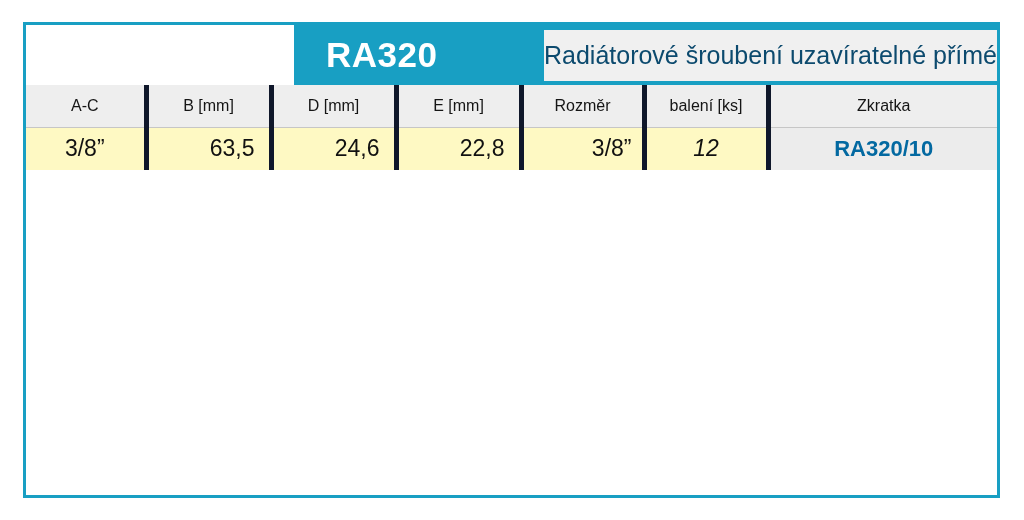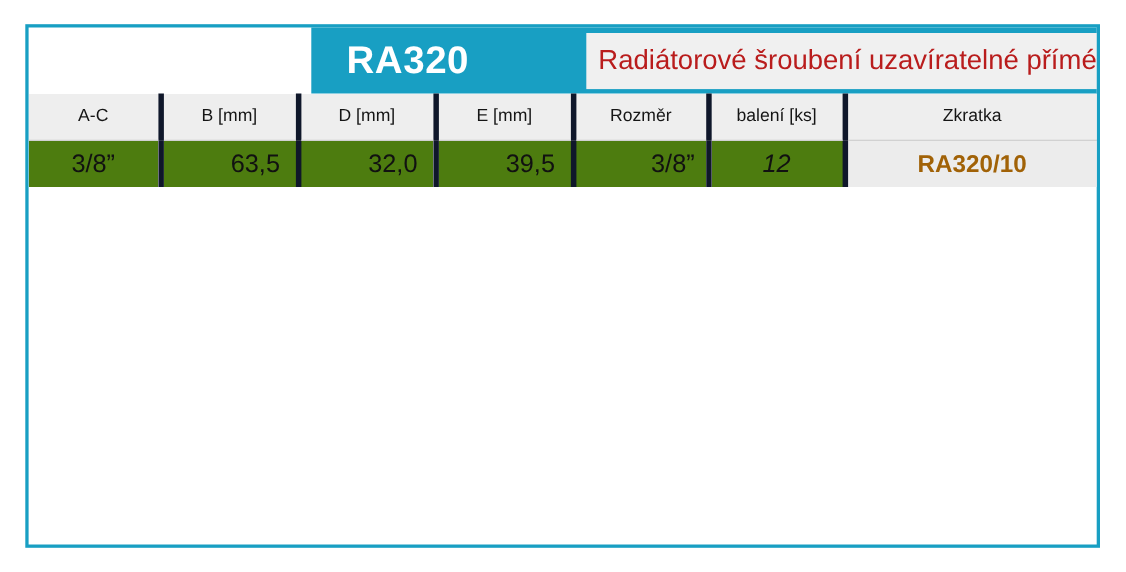--- a/index.html
+++ b/index.html
@@ -24,40 +24,40 @@
   .code-box {
     width:250px; flex:0 0 250px;
     display:flex; align-items:center;
     padding-left:32px;
     color:#ffffff; font-size:35px; font-weight:bold; letter-spacing:0.5px;
   }
   .title-bar {
     flex:1; margin:5px 0 4px 0;
     background:#f0f0f0;
     display:flex; align-items:center;
-    padding-left:11px;
-    font-size:25px; color:#b91c1c;
+    padding-left:0;
+    font-size:25px; color:#0c4a6e;
   }
   
   table { width:100%; border-collapse:collapse; table-layout:fixed;border-radius:20px; }
   th, td { padding:0; overflow:hidden; white-space:nowrap; }
   th {
     height:42px; background:#eeeeee;
     font-weight:normal; font-size:16px; text-align:center; color:#151515;
   }
-  td { height:43px; font-size:23px; background:#4d7c0f; }
+  td { height:43px; font-size:23px; background:#fef9c3; }
   th + th, td + td { border-left:5px solid #0f172a; }
   tbody td { border-top:1px solid #c6c6c6; }
   .c-ac  { text-align:center; }
   .c-num { text-align:right; padding-right:14px;margin-left:18px; }
   .c-roz { text-align:right; padding-right:10px; }
   .c-bal { text-align:center;font-style:italic; }
   td.c-zk {
     text-align:center; background:#ececec;
-    color:#a16207; font-weight:bold; font-size:22px;
+    color:#0369a1; font-weight:bold; font-size:22px;
   }
   .divider { flex:0 0 3px; background:#189fc3; }
   
   .content { flex:1; position:relative; background:#fff; }
   .tech-drawing { position:absolute; left:68px; top:6px; width:430px; height:272px; }
   .photo-panel {
     position:absolute; left:560px; top:34px;
     width:302px; height:212px; background:#f6f6f6;
   }
   .photo-panel svg { width:100%; height:100%; display:block; }
@@ -98,22 +98,22 @@
         <th>E [mm]</th>
         <th>Rozměr</th>
         <th>balení [ks]</th>
         <th>Zkratka</th>
       </tr>
     </thead>
     <tbody>
       <tr>
         <td class="c-ac">3/8”</td>
         <td class="c-num">63,5</td>
-        <td class="c-num">32,0</td>
-        <td class="c-num">39,5</td>
+        <td class="c-num">24,6</td>
+        <td class="c-num">22,8</td>
         <td class="c-roz">3/8”</td>
         <td class="c-bal">12</td>
         <td class="c-zk">RA320/10</td>
       </tr>
     </tbody>
   </table>
 
   <div class="divider"></div>
 
   <div class="content">

